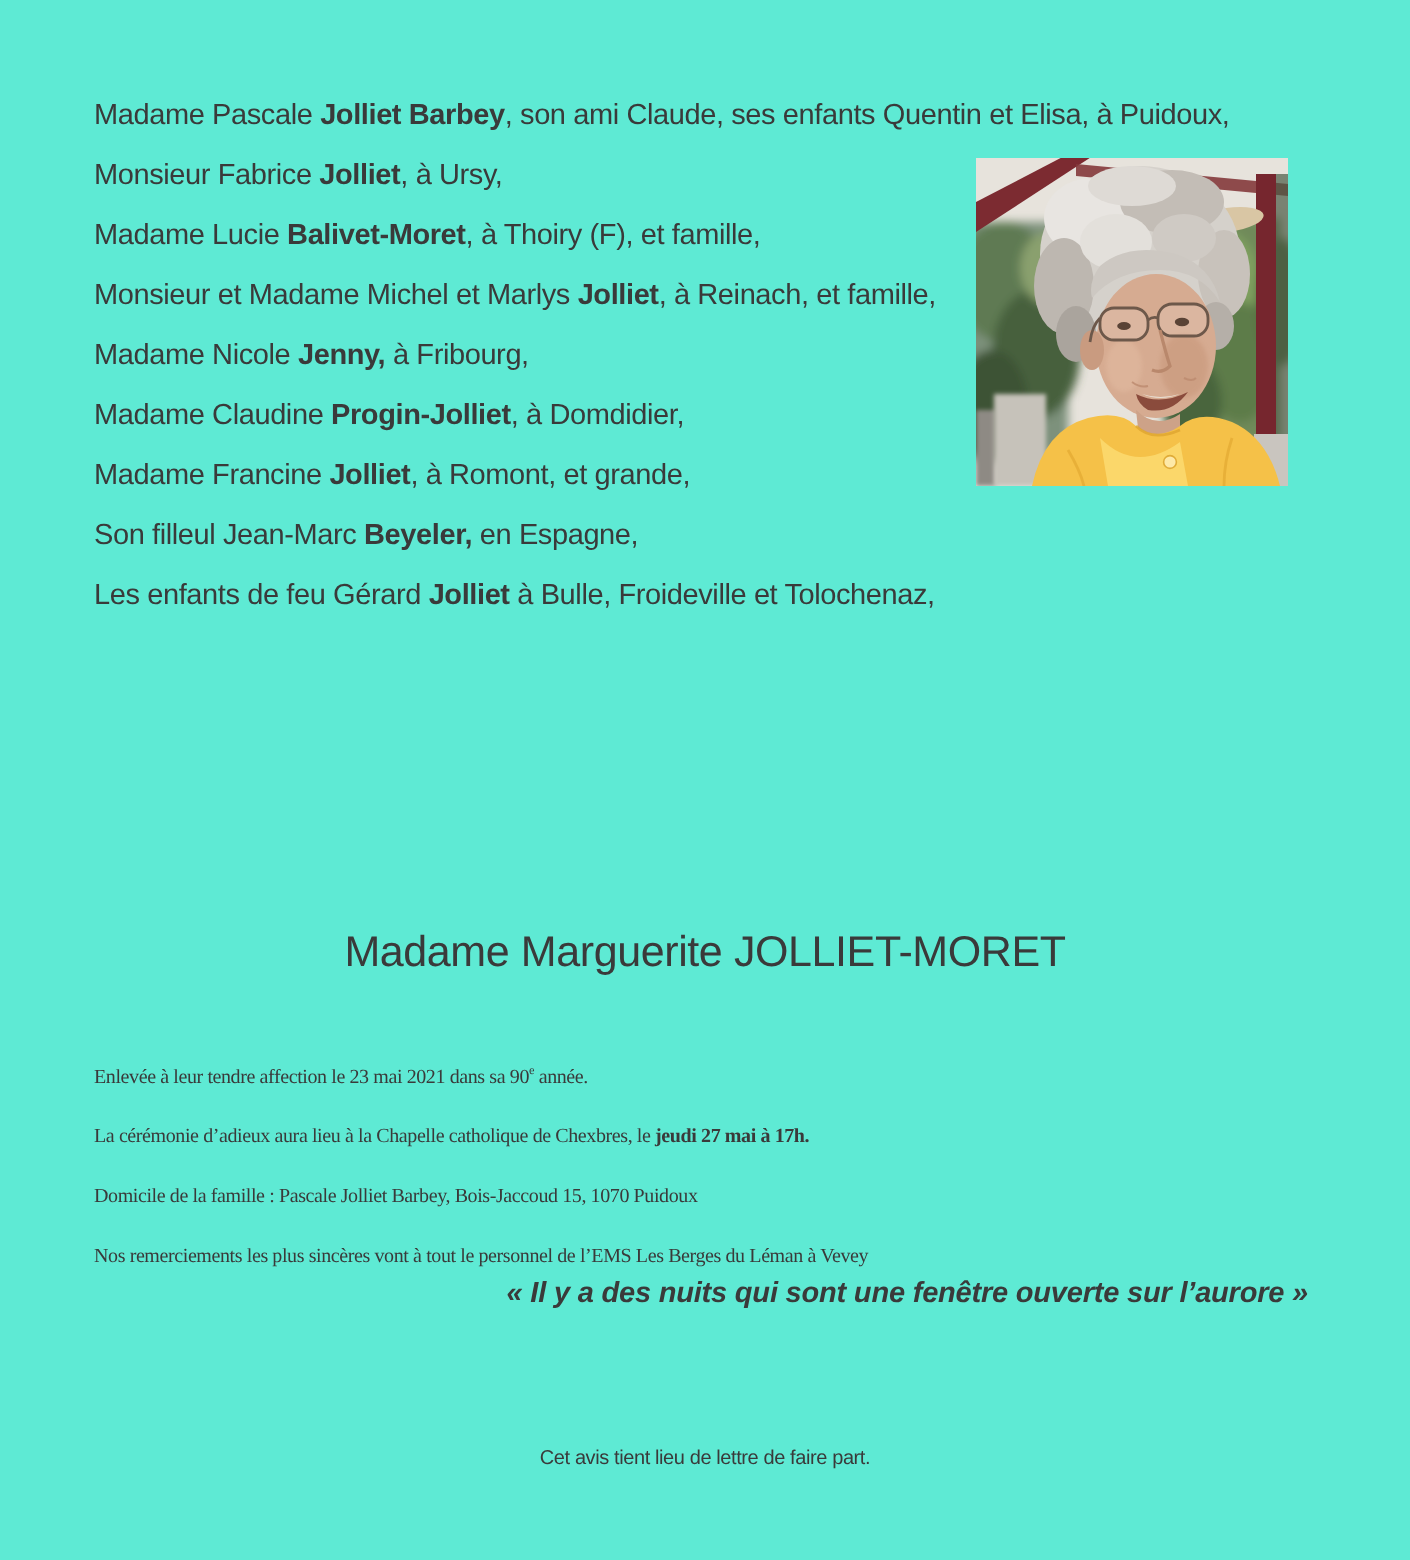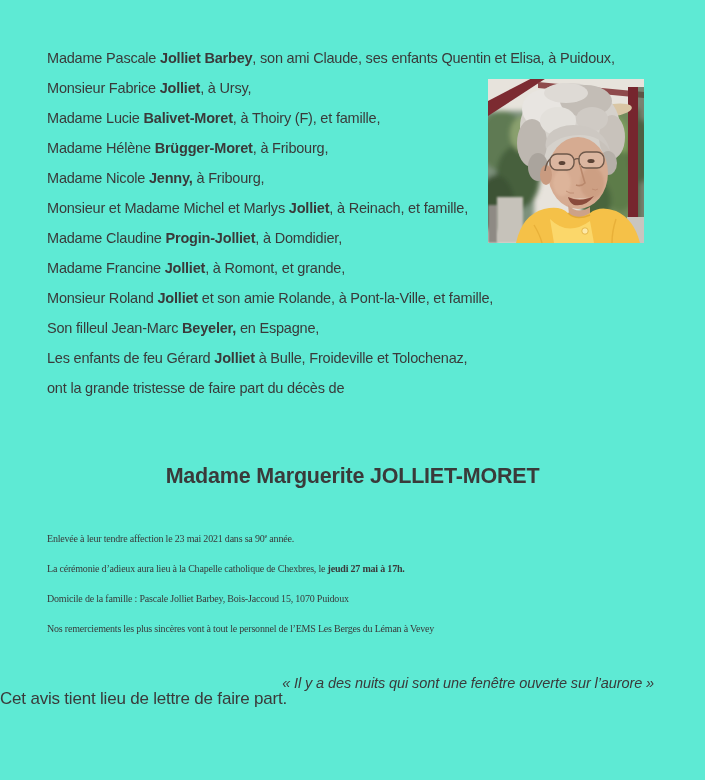--- a/index.html
+++ b/index.html
@@ -36,41 +36,42 @@
   .line span.b { font-weight: bold; }
   .line span.sup { vertical-align: super; font-size: 0.62em; }
   .title {
     position: absolute;
     left: 0;
     right: 0;
     top: 462px;
     margin: 0;
     text-align: center;
     font-size: 21.5px;
-    font-weight: bold;
+    font-weight: normal;
     line-height: 28px;
     letter-spacing: -0.2px;
   }
   .quote {
     position: absolute;
     right: 51px;
-    top: 668px;
+    top: 632px;
     font-size: 14.5px;
     font-style: italic;
     line-height: 30px;
     letter-spacing: -0.1px;
     white-space: nowrap;
+    font-weight: bold;
   }
   .closing {
     position: absolute;
     left: 0;
     right: 0;
-    top: 684px;
-    text-align: left;
-    font-size: 17px;
+    top: 715px;
+    text-align: center;
+    font-size: 10px;
     line-height: 30px;
     letter-spacing: -0.2px;
   }
   .photo {
     position: absolute;
     left: 488px;
     top: 79px;
     width: 156px;
     height: 164px;
   }
@@ -78,29 +79,26 @@
 </style>
 </head>
 <body>
 
 <div class="page">
 
   <div class="names">
       <div class="line"><span>Madame Pascale </span><span class="b">Jolliet Barbey</span><span>, son ami Claude, ses enfants Quentin et Elisa, à Puidoux,</span></div>
       <div class="line"><span>Monsieur Fabrice </span><span class="b">Jolliet</span><span>, à Ursy,</span></div>
       <div class="line"><span>Madame Lucie </span><span class="b">Balivet-Moret</span><span>, à Thoiry (F), et famille,</span></div>
-      <div class="line"><span>Madame Hélène </span><span class="b">Brügger-Moret</span><span>, à Fribourg,</span></div>
+      <div class="line"><span>Monsieur et Madame Michel et Marlys </span><span class="b">Jolliet</span><span>, à Reinach, et famille,</span></div>
       <div class="line"><span>Madame Nicole </span><span class="b">Jenny,</span><span> à Fribourg,</span></div>
-      <div class="line"><span>Monsieur et Madame Michel et Marlys </span><span class="b">Jolliet</span><span>, à Reinach, et famille,</span></div>
       <div class="line"><span>Madame Claudine </span><span class="b">Progin-Jolliet</span><span>, à Domdidier,</span></div>
       <div class="line"><span>Madame Francine </span><span class="b">Jolliet</span><span>, à Romont, et grande,</span></div>
-      <div class="line"><span>Monsieur Roland </span><span class="b">Jolliet</span><span> et son amie Rolande, à Pont-la-Ville, et famille,</span></div>
       <div class="line"><span>Son filleul Jean-Marc </span><span class="b">Beyeler,</span><span> en Espagne,</span></div>
       <div class="line"><span>Les enfants de feu Gérard </span><span class="b">Jolliet</span><span> à Bulle, Froideville et Tolochenaz,</span></div>
-      <div class="line"><span>ont la grande tristesse de faire part du décès de</span></div>
     </div>
 
   <div class="photo" aria-label="Portrait of an elderly woman with grey curly hair, glasses and a yellow cardigan in front of greenery">
     <svg viewBox="0 0 156 164" preserveAspectRatio="none">
       <defs>
         <filter id="soft" x="-30%" y="-30%" width="160%" height="160%">
             <feGaussianBlur stdDeviation="2.4"></feGaussianBlur>
           </filter>
         <filter id="soft2" x="-30%" y="-30%" width="160%" height="160%">
             <feGaussianBlur stdDeviation="1"></feGaussianBlur>

